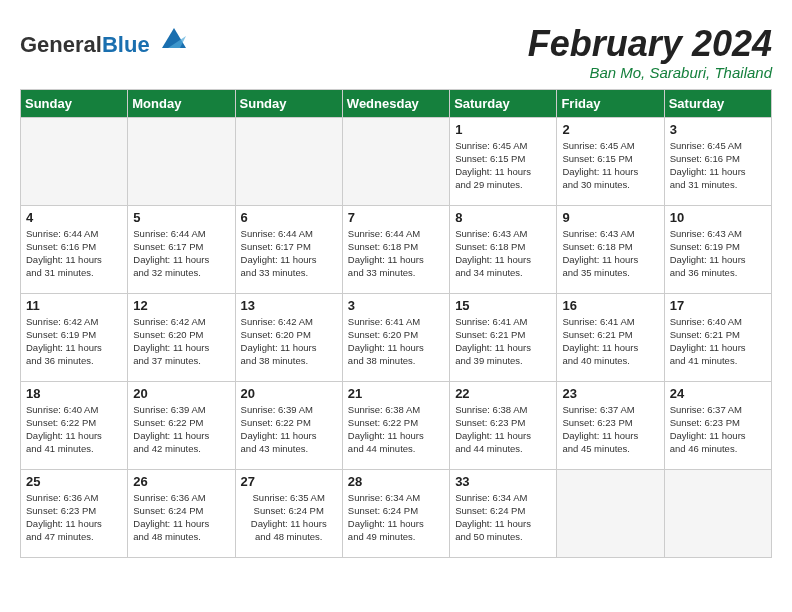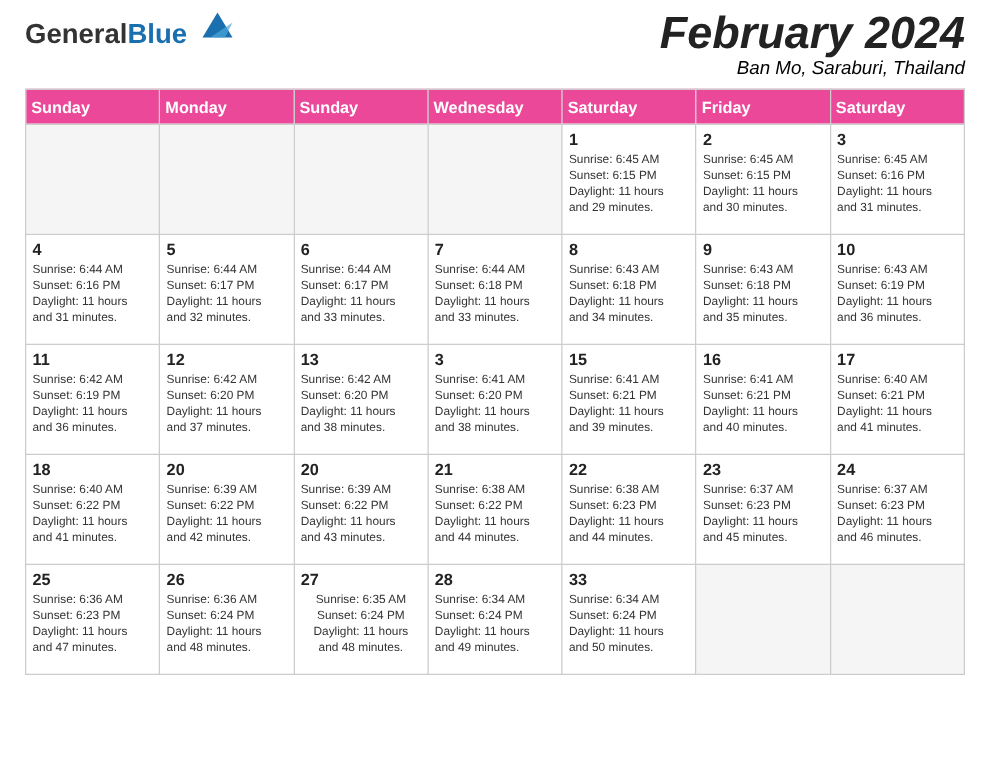--- a/index.html
+++ b/index.html
@@ -5,21 +5,21 @@
     * { box-sizing: border-box; margin: 0; padding: 0; }
     body {
       font-family: Arial, sans-serif;
       background: #fff;
       width: 792px;
       min-height: 612px;
       overflow: hidden;
     }
     .page {
       width: 792px;
-      padding: 6px 20px 10px 20px;
+      padding: 24px 20px 10px 20px;
     }
     .header {
       display: flex;
       align-items: flex-start;
       justify-content: space-between;
       margin-bottom: 8px;
     }
     .logo {
       display: flex;
       align-items: center;
@@ -42,29 +42,29 @@
       font-style: italic;
     }
     .month-year {
       font-size: 36px;
       font-weight: bold;
       color: #222;
       line-height: 1.1;
     }
     .location {
       font-size: 15px;
-      color: #000000;
+      color: #15803d;
     }
     table {
       width: 100%;
       border-collapse: collapse;
       table-layout: fixed;
     }
     thead tr th {
-      background-color: #ec4899;
+      background-color: #15803d;
       color: #fff;
       font-size: 13px;
       font-weight: bold;
       padding: 6px 4px;
       text-align: left;
       border: 1px solid #ccc;
     }
     tbody tr td {
       border: 1px solid #ccc;
       vertical-align: top;

